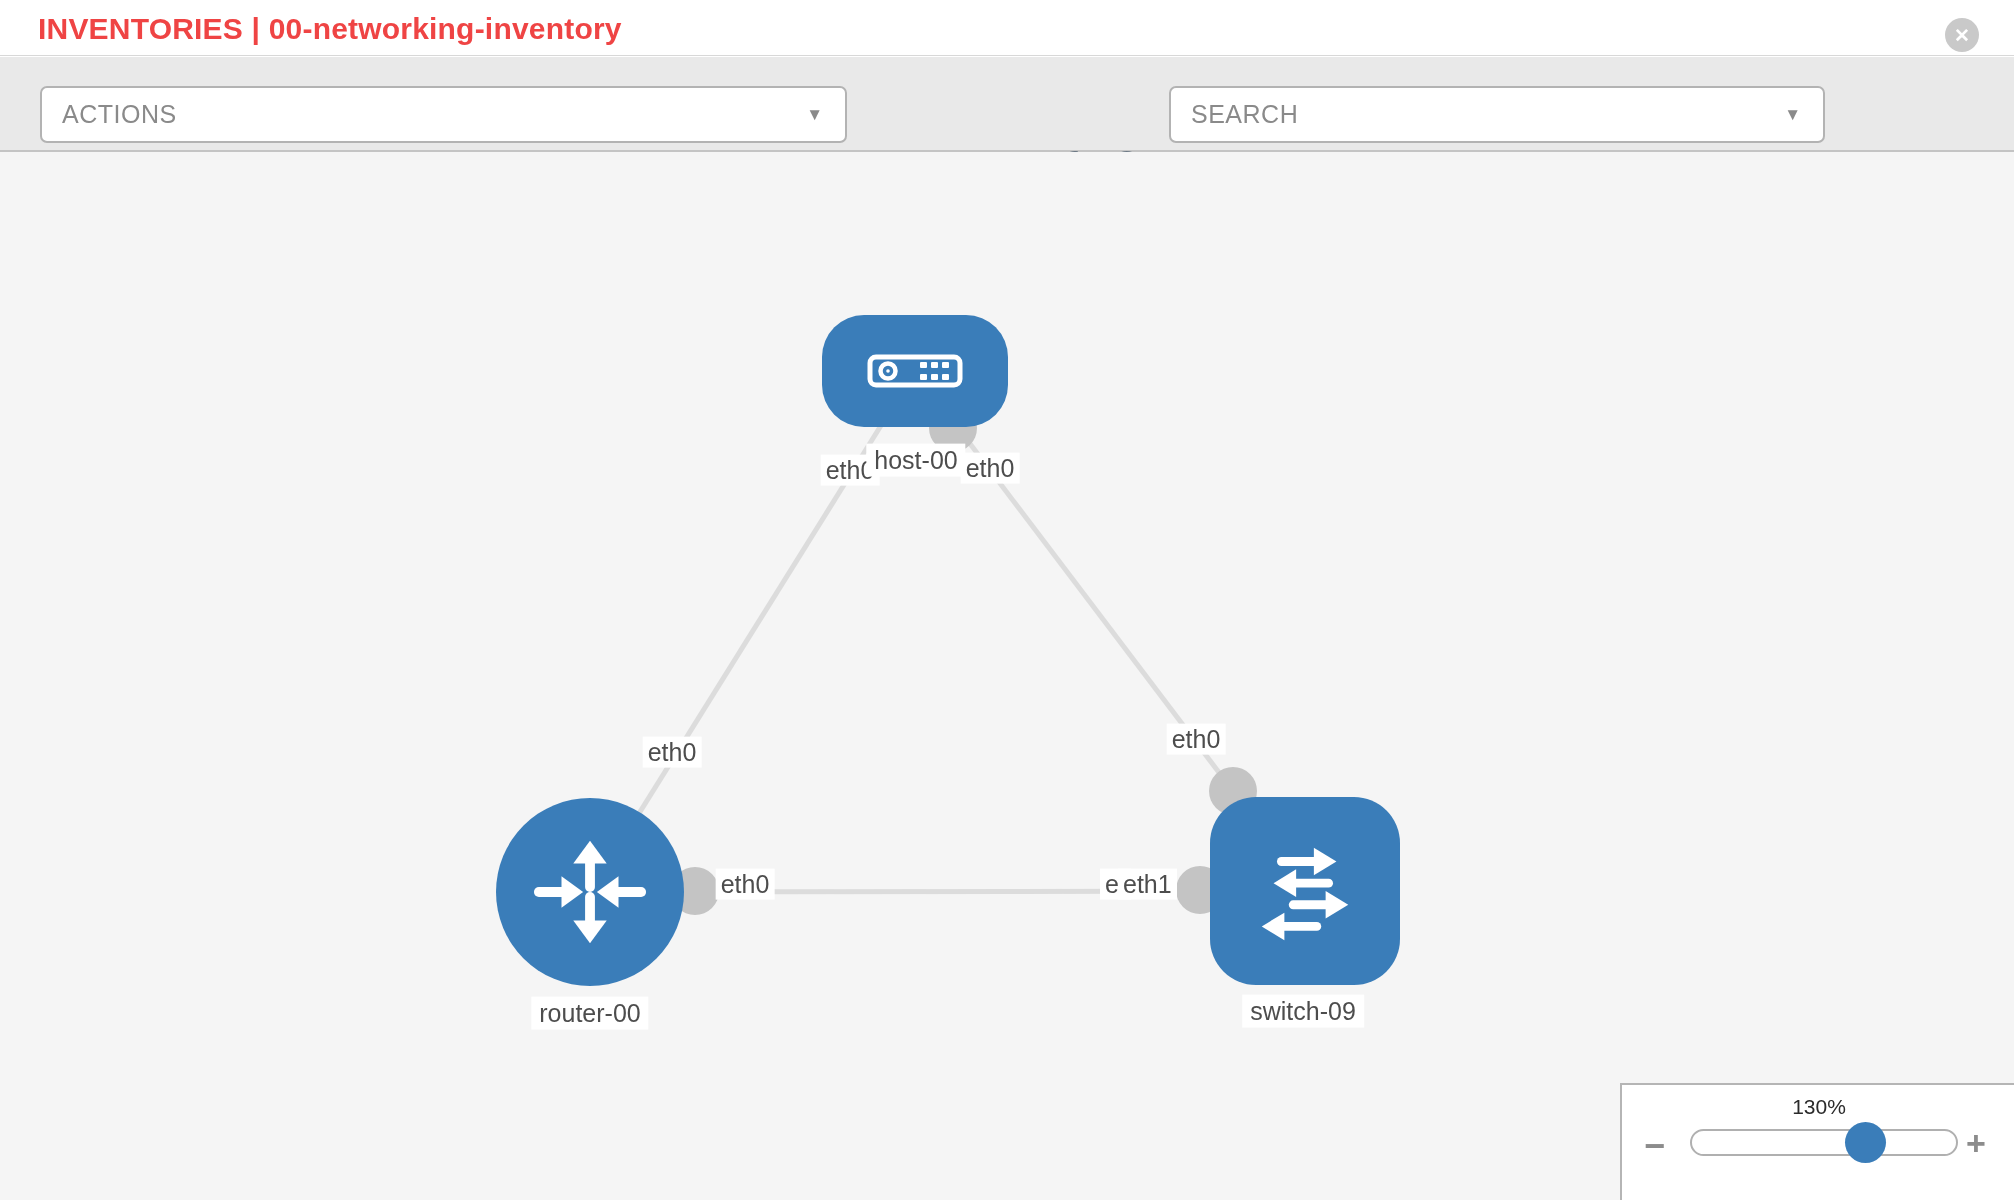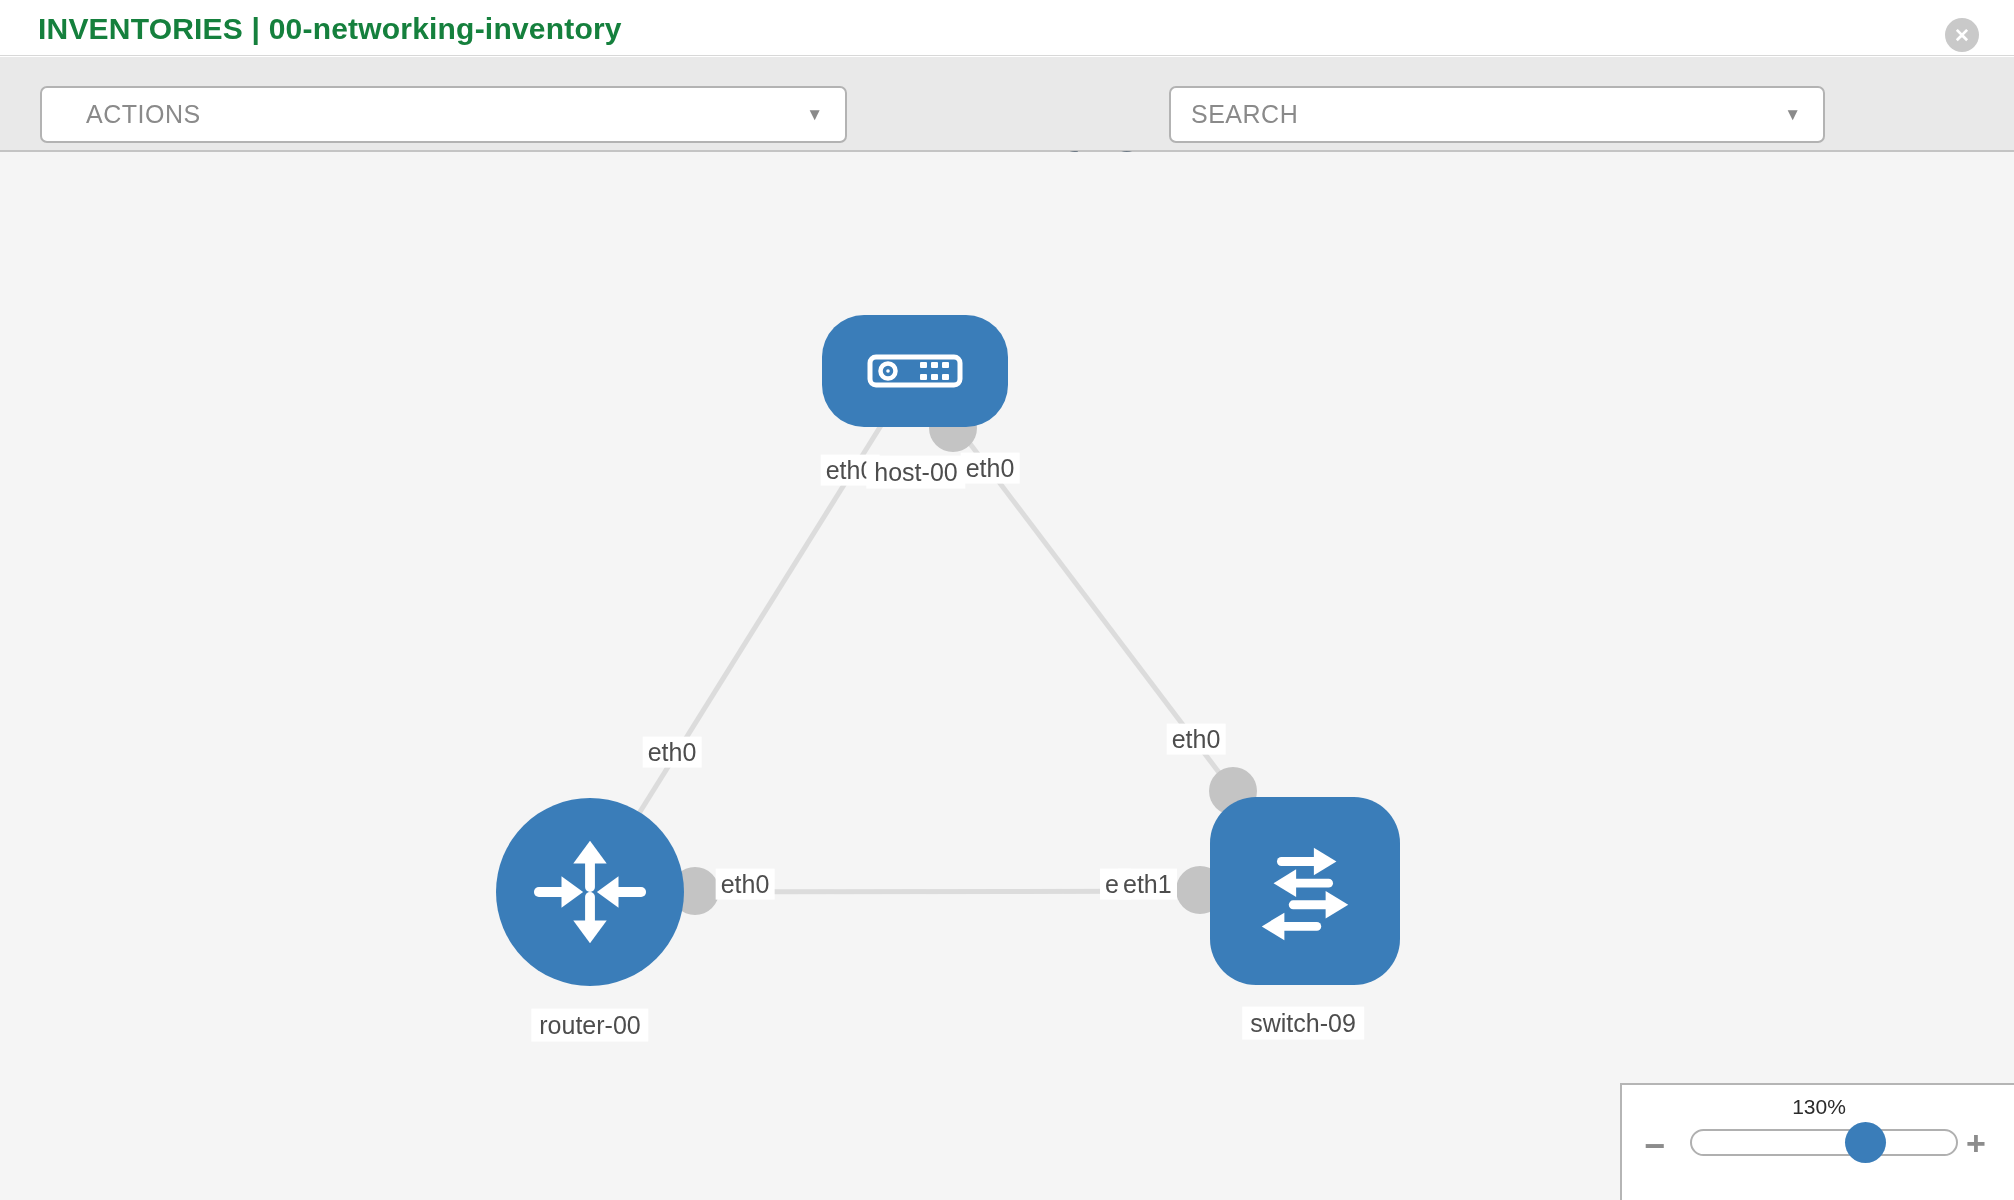--- a/index.html
+++ b/index.html
@@ -13,33 +13,33 @@
   }
   *{margin:0;padding:0;box-sizing:border-box;}
   html,body{width:2014px;height:1200px;overflow:hidden;background:#fff;
     font-family:"Liberation Sans",sans-serif;}
   .app{position:relative;width:2014px;height:1200px;background:#fff;}
 
   
   .header{position:absolute;left:0;top:0;width:2014px;height:56px;background:#fff;
     border-bottom:1px solid #d8d8d8;}
   .page-title{position:absolute;left:38px;top:12px;font-size:30px;font-weight:bold;
-    color:#15803d;letter-spacing:.2px;white-space:nowrap;}
+    color:#ef4444;letter-spacing:.2px;white-space:nowrap;}
   .close-btn{position:absolute;left:1945px;top:18px;width:34px;height:34px;border:none;
     border-radius:50%;background:#c9c9c9;color:#fff;cursor:pointer;display:flex;
     align-items:center;justify-content:center;}
   .close-btn span{font-size:19px;font-weight:bold;line-height:1;}
 
   
   .toolbar{position:absolute;left:0;top:57px;width:2014px;height:95px;
     background:var(--toolbar-bg);border-bottom:2px solid #c4c4c4;}
   .dropdown{position:absolute;top:29px;height:57px;background:#fff;
     border:2px solid #b3b3b3;border-radius:7px;display:flex;align-items:center;
     cursor:pointer;}
-  .dropdown.actions{left:40px;width:807px;padding-left:24px;}
+  .dropdown.actions{left:40px;width:807px;}
   .dropdown.search{left:1169px;width:656px;}
   .dd-label{padding-left:20px;font-size:25px;color:#8a8a8a;letter-spacing:.5px;}
   .caret{position:absolute;right:22px;top:50%;transform:translateY(-50%);
     font-size:17px;color:#8a8a8a;}
   .tool-icon{position:absolute;top:92px;width:44px;height:44px;cursor:pointer;
     display:flex;align-items:center;justify-content:center;}
   .tool-icon.wrench{left:1044px;}
   .tool-icon.key{left:1111px;}
   .tool-icon svg{width:40px;height:40px;fill:var(--icon-gray);}
 
@@ -51,21 +51,21 @@
   .links-layer circle{fill:var(--connector-gray);}
 
   .node{position:absolute;background:var(--node-blue);display:flex;
     align-items:center;justify-content:center;cursor:pointer;}
   .node.host{left:822px;top:163px;width:186px;height:112px;border-radius:42px;}
   .node.router{left:496px;top:646px;width:188px;height:188px;border-radius:50%;}
   .node.switch{left:1210px;top:645px;width:190px;height:188px;border-radius:46px;}
 
   .chip{position:absolute;background:#fff;color:#4d4d4d;white-space:nowrap;
     line-height:1.15;}
-  .node-label{font-size:25px;padding:2px 8px;transform:translate(-50%,-50%);margin-top:12px;}
+  .node-label{font-size:25px;padding:2px 8px;transform:translate(-50%,-50%);}
   .if-label{font-size:25px;padding:1px 5px;transform:translate(-50%,-50%);}
   .if-label.anchor-left{transform:translate(0,-50%);}
 
   .lbl-host{left:916px;top:308px;}
   .lbl-router{left:590px;top:861px;text-align:center;}
   .lbl-switch{left:1303px;top:859px;}
   .lbl-if-host-left{left:850px;top:318px;}
   .lbl-if-host-right{left:990px;top:316px;}
   .lbl-if-edge-hr{left:672px;top:600px;}
   .lbl-if-edge-hs{left:1196px;top:587px;}

